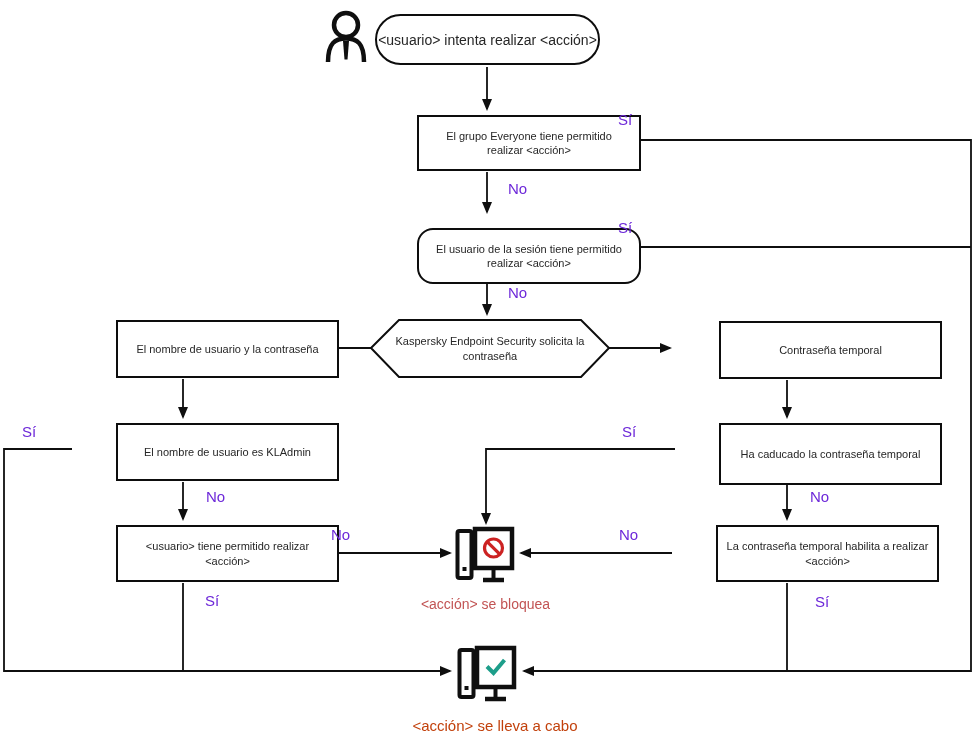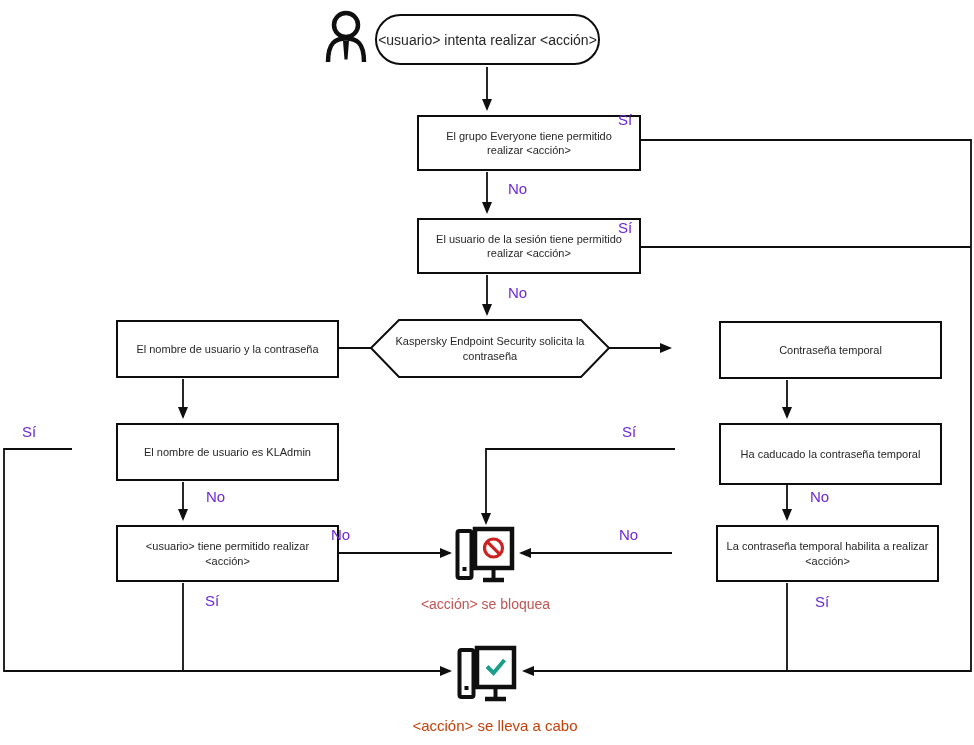--- a/index.html
+++ b/index.html
@@ -79,21 +79,21 @@
   </svg>
 
   <div class="pill" style="left:375px;top:14px;width:225px;height:51px;">
     <span>&lt;usuario&gt; intenta realizar &lt;acción&gt;</span>
   </div>
 
   <div class="node bold-border" style="left:373px;top:115px;width:224px;height:56px;">
     <span>El grupo Everyone tiene permitido realizar &lt;acción&gt;</span>
   </div>
 
-  <div class="node bold-border" style="left:373px;top:218px;width:224px;height:56px;">
+  <div class="node bold-border" style="left:373px;top:228px;width:224px;height:56px;border-radius:16px;">
     <span>El usuario de la sesión tiene permitido realizar &lt;acción&gt;</span>
   </div>
 
   <div class="hex-text" style="left:395px;top:322px;width:190px;height:53px;">
     <span>Kaspersky Endpoint Security solicita la contraseña</span>
   </div>
 
   <div class="node" style="left:72px;top:320px;width:223px;height:58px;">
     <span>El nombre de usuario y la contraseña</span>
   </div>

